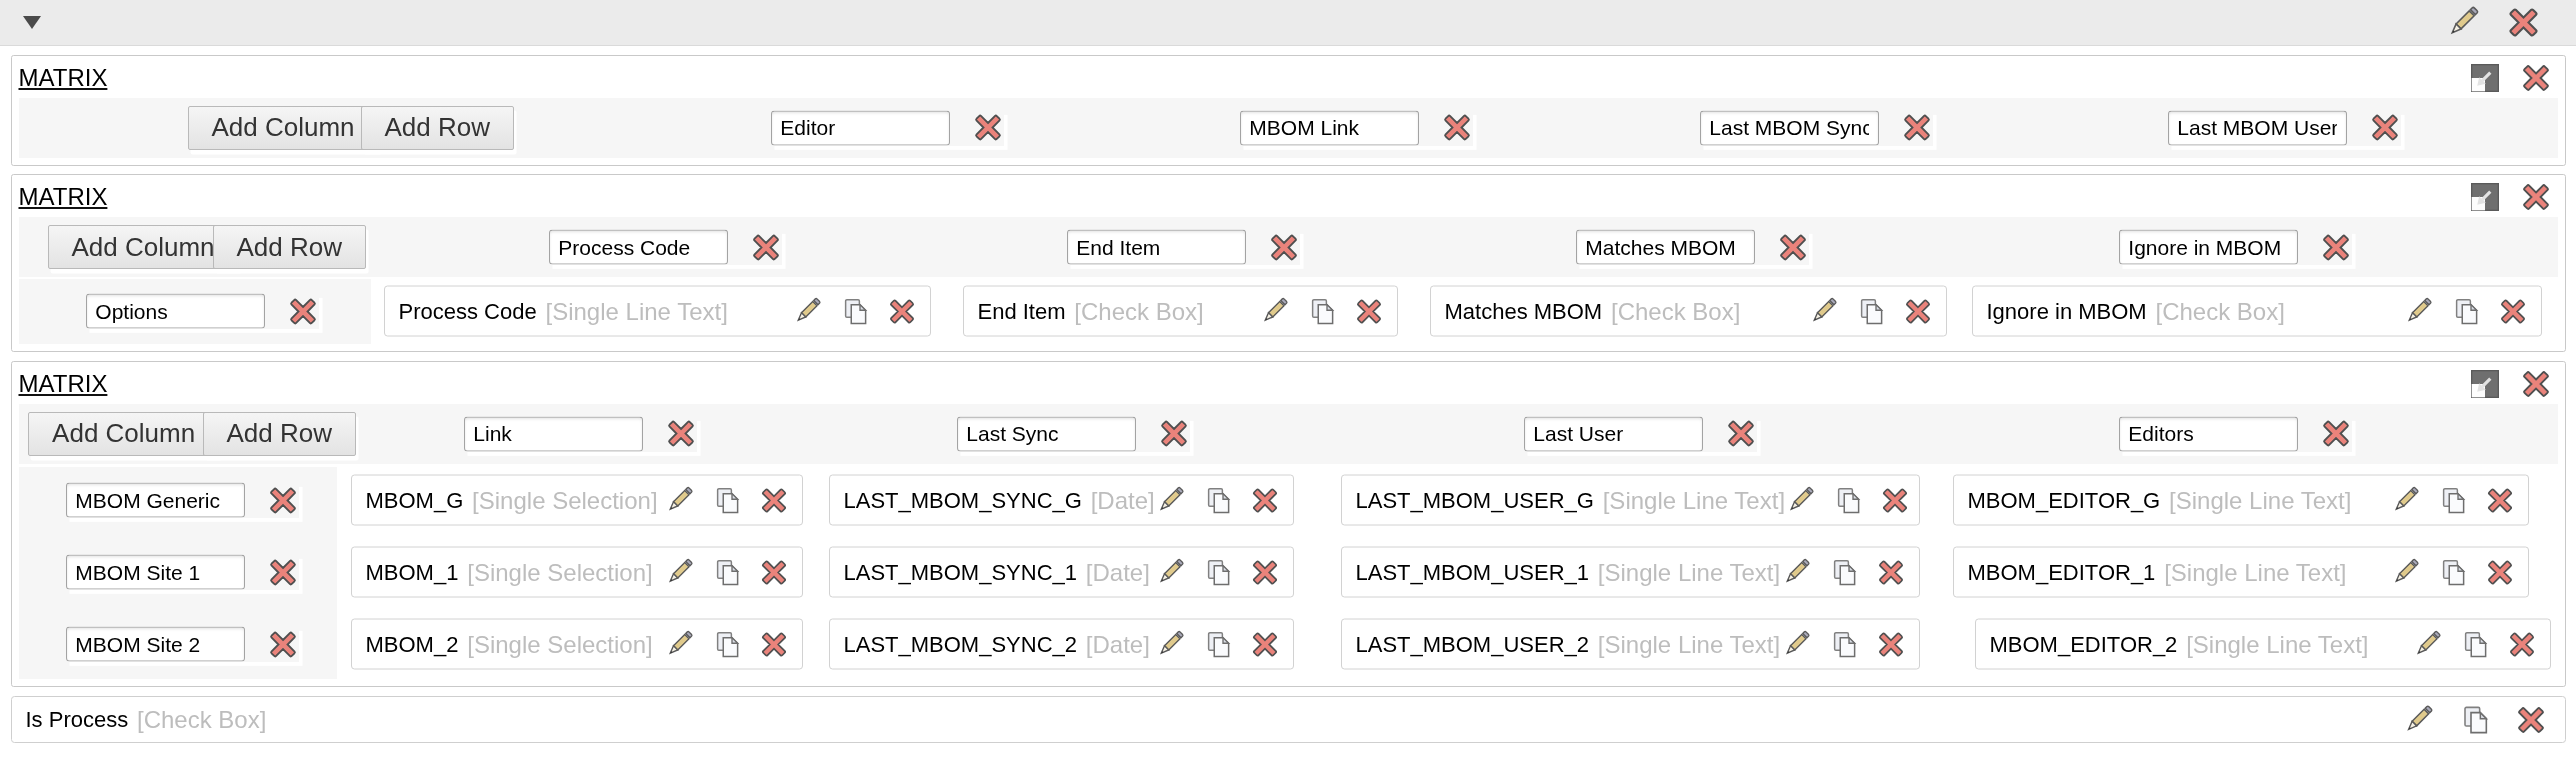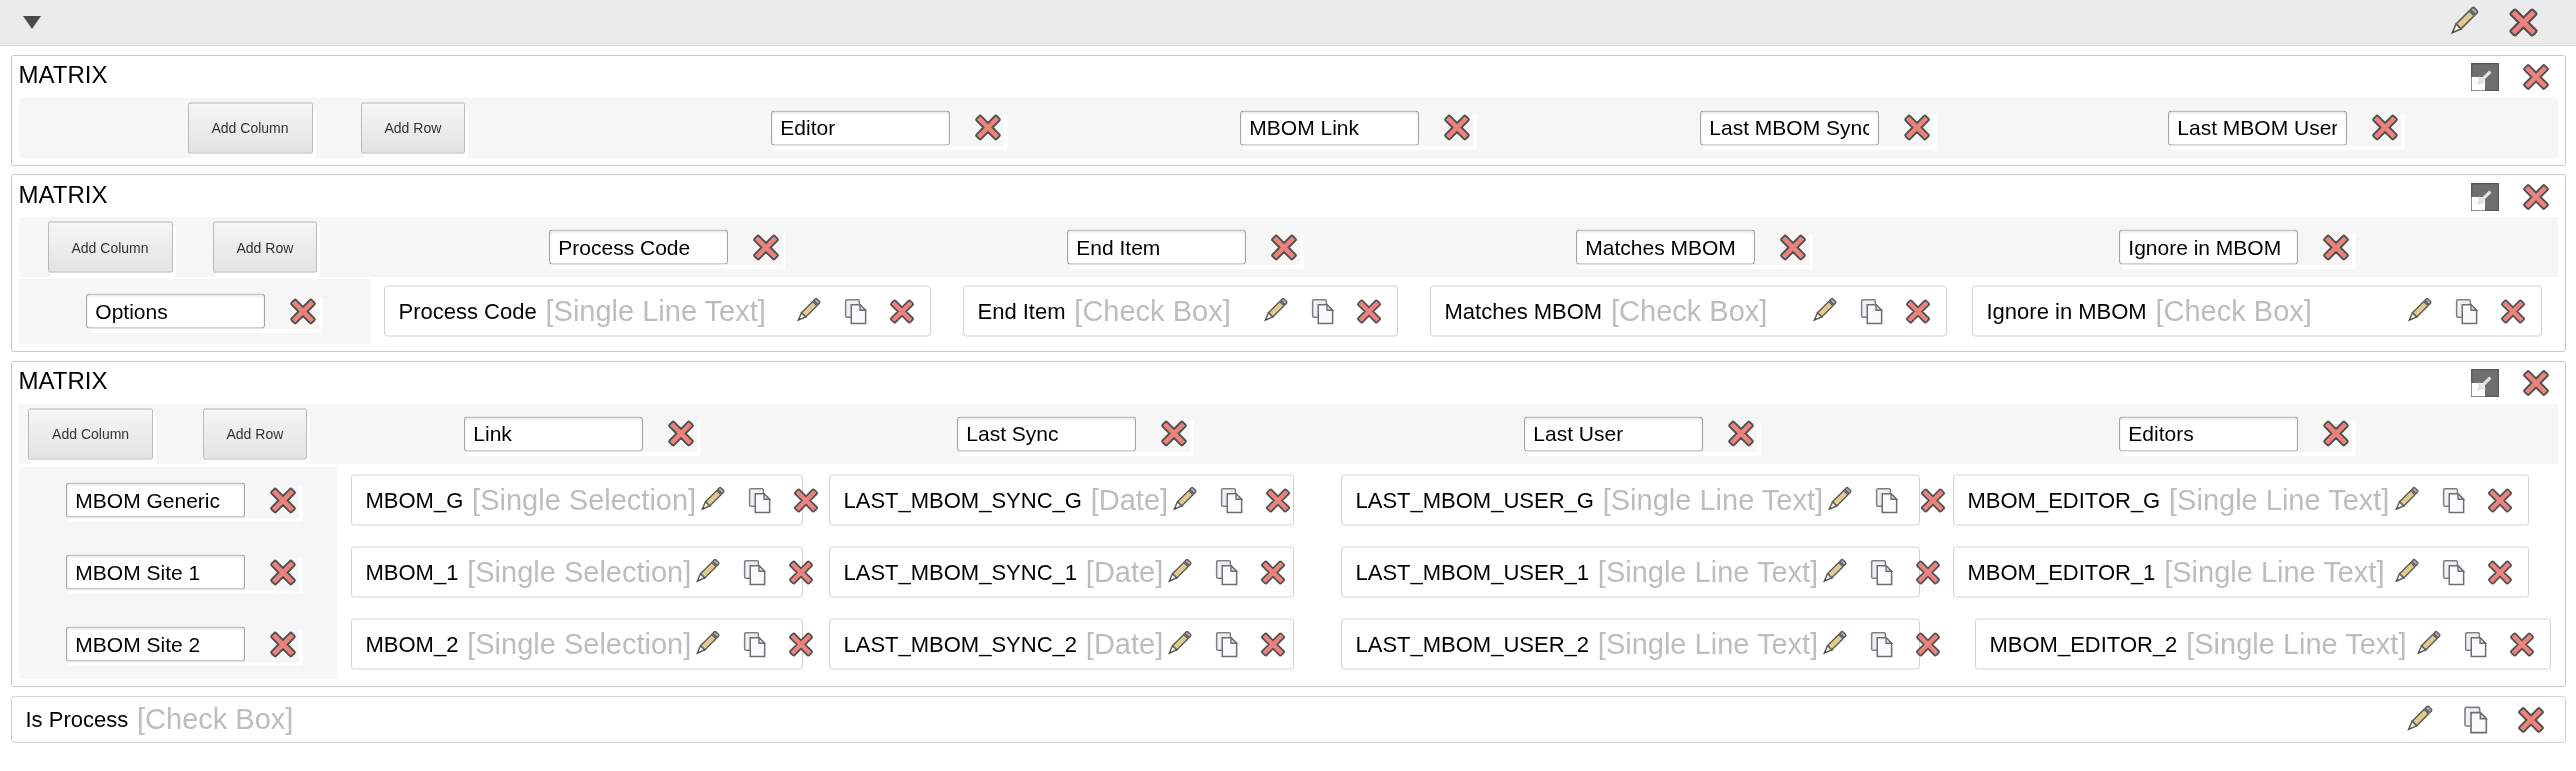--- a/index.html
+++ b/index.html
@@ -28,21 +28,21 @@
   .ic36 { width:32px; height:32px; }
   .ic40 { width:35px; height:35px; }
   .ic34 { width:30px; height:30px; }
 
   
   .section {
     margin:8.8px 10.5px 0 10.5px; background:#fff;
     border:1.8px solid #c9c9c9; border-radius:2.6px; padding:5.3px 7px 7px 7px;
     position:relative;
   }
-  .sec-head { display:flex; align-items:flex-start; height:33px; }
+  .sec-head { display:flex; align-items:center; height:33px;text-decoration:underline; }
   .sec-title { font-size:24px; color:#000; }
   .sec-icons { margin-left:auto; display:flex; align-items:center; gap:19px; padding-right:5.3px; }
 
   .band { position:relative; background:#f6f6f6; }
   .row1 { height:60px; margin-top:3.5px; }
   .m1row2 { height:47px; position:relative; }
   .m1row2 .grayblock { position:absolute; left:0; top:0; bottom:0; width:634px; background:#f6f6f6; }
   .m2row2 { height:65px; position:relative; margin-top:1.8px; }
   .m2row2 .grayblock { position:absolute; left:0; top:0; bottom:0; width:352px; background:#f6f6f6; }
 
@@ -57,35 +57,35 @@
   .tin {
     width:179px; height:35px; font-size:21px; font-family:inherit; color:#000;
     border:1.8px solid #a3a3a3; border-top-color:#8d8d8d; border-radius:3.5px;
     padding:0 8.8px; background:#fff;
     box-shadow: inset 0 1.8px 2.6px rgba(0,0,0,0.10);
   }
   .vcent { top:50%; transform:translateY(-50%); }
 
   
   .btn {
-    position:absolute; height:51px; padding:0 23px; font-size:14px; color:#333;
+    position:absolute; height:44px; padding:0 23px; font-size:26px; color:#333;
     font-family:inherit;
     background:linear-gradient(#f5f5f5,#e3e3e3);
     border:1.8px solid #b9b9b9; border-radius:2px; cursor:pointer;
     box-shadow:2.6px 4.4px 0 #ffffff;
   }
 
   
   .cell {
     position:absolute; height:51px; background:#fff;
     border:1.8px solid #d2d2d2; border-radius:3.5px;
     display:flex; align-items:center; padding:0 12.3px 0 14px;
   }
   .cl { font-size:22px; color:#000; white-space:nowrap; }
-  .ct { font-size:29px; color:#bdbdbd; margin-left:8.8px; white-space:nowrap; }
+  .ct { font-size:24px; color:#bdbdbd; margin-left:8.8px; white-space:nowrap; }
   .cicons { margin-left:auto; display:flex; align-items:center; gap:17.5px; }
 
   
   .footrow {
     margin:8.8px 10.5px; height:47px; background:#fff;
     border:1.8px solid #cfcfcf; border-radius:3.5px;
     display:flex; align-items:center; padding:0 17.5px 0 14px;
   }
   .footrow .cicons { gap:24.5px; }
 </style>

